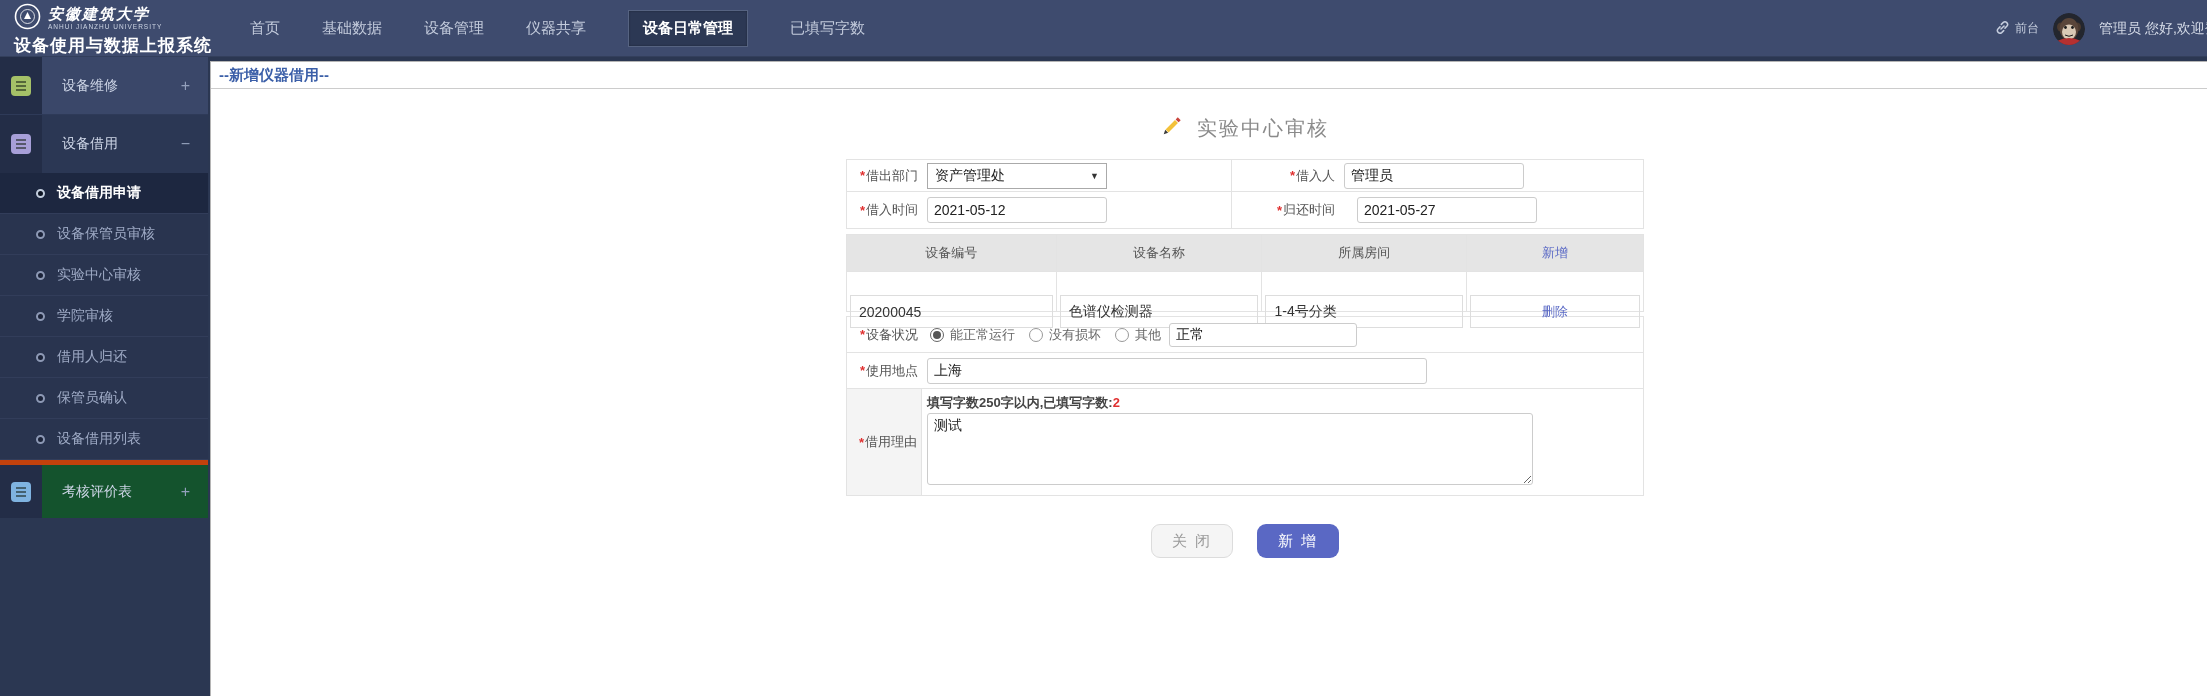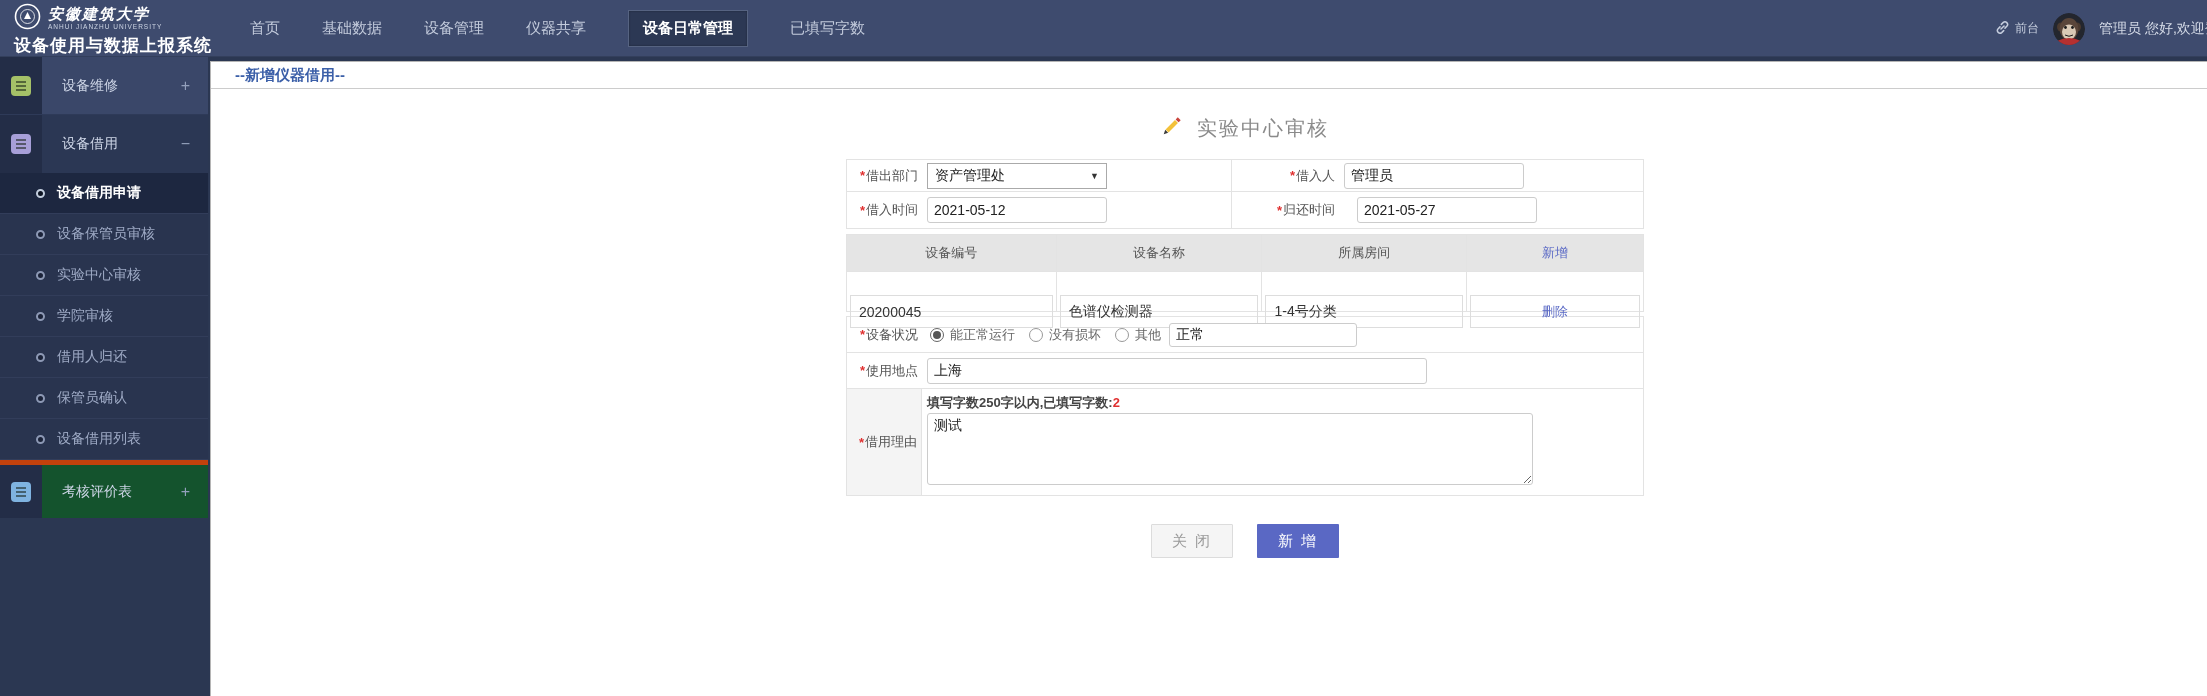--- a/index.html
+++ b/index.html
@@ -43,21 +43,21 @@
     border-bottom:1px solid #323d5a; cursor:pointer; }
   .sub .dot { width:9px; height:9px; border-radius:50%; border:2px solid #8d99b5; background:#1a2238; flex:0 0 auto; }
   .sub .slabel { font-size:14px; color:#9fabc6; }
   .sub.active { background:#1d2740; }
   .sub.active .slabel { color:#ffffff; font-weight:bold; }
   .sub.active .dot { border-color:#c3cede; background:#0c1322; }
 
   
   .content { position:absolute; left:210px; top:61px; width:1997px; height:635px;
     background:#ffffff; border-top:1px solid #b5b5b5; border-left:1px solid #b5b5b5; }
-  .breadcrumb-bar { height:27px; border-bottom:1px solid #cccccc; display:flex; align-items:center; padding-left:24px; }
+  .breadcrumb-bar { height:27px; border-bottom:1px solid #cccccc; display:flex; align-items:center; padding-left:8px; }
   .breadcrumb-bar span { color:#3b5fa8; font-size:15px; font-weight:bold; }
 
   .form-col { position:absolute; left:635px; top:51px; width:798px; }
   .form-title { height:30px; display:flex; align-items:center; justify-content:center; gap:14px; margin-bottom:16px; }
   .form-title span { color:#8a8a8a; font-size:20px; letter-spacing:2px; }
 
   .ftable { border:1px solid #e3e3e3; background:#fff; margin-bottom:5px; }
   .frow { display:flex; align-items:center; border-bottom:1px solid #e3e3e3; }
   .frow:last-child { border-bottom:none; }
   .lcell { width:75px; text-align:right; padding-right:4px; font-size:13px; color:#555; flex:0 0 auto; align-self:stretch; display:flex; align-items:center; justify-content:flex-end; }
@@ -90,21 +90,21 @@
   .rlabel { font-size:13px; color:#666; margin-right:8px; }
   .row-h36 { height:36px; }
   .reason-row { height:106px; align-items:stretch; }
   .reason-field { flex:1; padding:4px 0 0 5px; }
   .hint { font-size:13px; font-weight:bold; color:#444; height:20px; line-height:20px; }
   .hint b { color:#e03030; }
   .reason-ta { width:606px; height:72px; border:1px solid #ccc; border-radius:3px;
     font-size:14px; color:#222; padding:3px 6px; font-family:inherit; resize:both; }
 
   .btn-row { display:flex; justify-content:center; gap:24px; margin-top:28px; }
-  .btn { width:82px; height:34px; border-radius:1px; font-size:15px; letter-spacing:2px;
+  .btn { width:82px; height:34px; border-radius:9px; font-size:15px; letter-spacing:2px;
     display:flex; align-items:center; justify-content:center; cursor:pointer; border:1px solid transparent; }
   .btn-close { background:#f5f5f5; border-color:#dcdcdc; color:#999; }
   .btn-add { background:#5a68c4; color:#fff; }
 </style>
 </head>
 <body>
 
 <div class="header">
   <div class="logo-block">
     <div class="logo-row">

